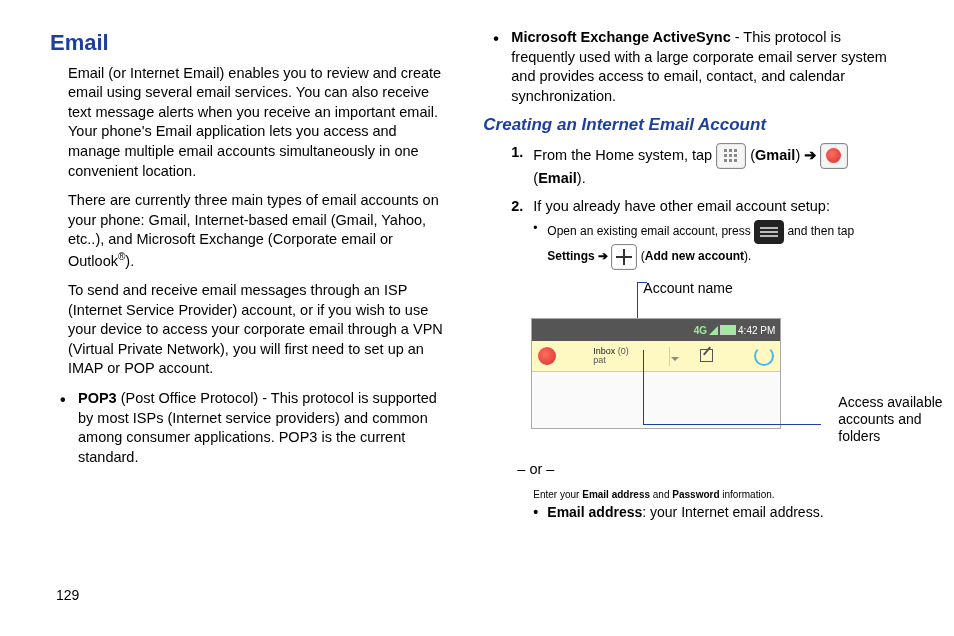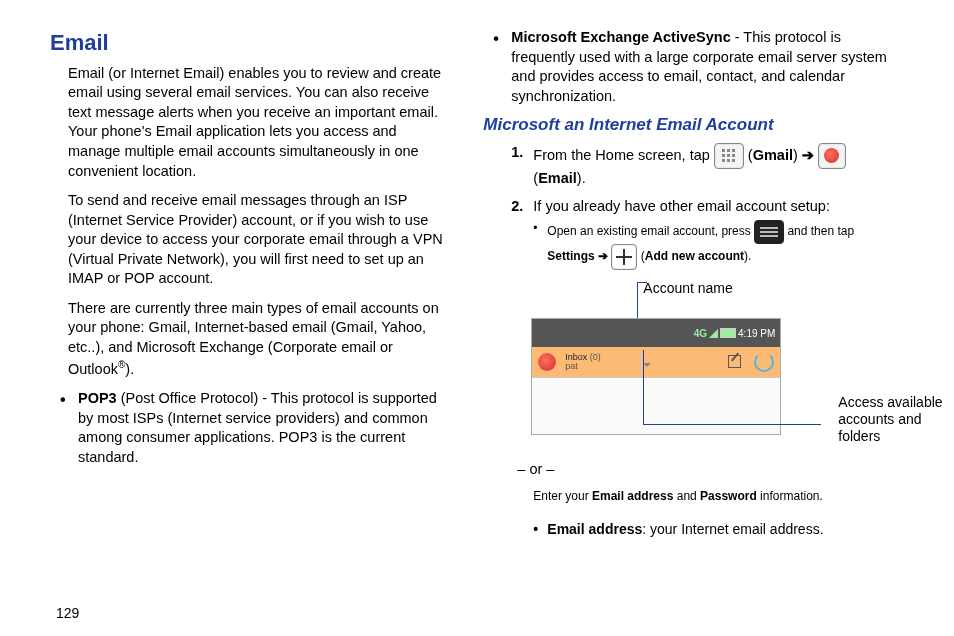--- a/index.html
+++ b/index.html
@@ -137,21 +137,21 @@
     position:absolute;
     background:#333;
   }
   .icon-plus::before { left:11px; top:4px; width:2px; height:16px; }
   .icon-plus::after { left:4px; top:11px; width:16px; height:2px; }
   .arrow { font-weight: bold; }
   b { font-weight: bold; }
   .page-num {
     position: absolute;
     left: 56px;
-    bottom: 15px;
+    bottom: 33px;
     font-size: 14px;
   }
   .screenshot-area {
     position: relative;
     margin: 14px 0 6px 48px;
     height: 170px;
   }
   .callout-label {
     position: absolute;
     font-size: 14px;
@@ -169,21 +169,21 @@
   }
   .phone-mock {
     position: absolute;
     left: 0;
     top: 34px;
     width: 248px;
     border: 1px solid #aaa;
     background: #fff;
   }
   .status-bar {
-    height: 28px;
+    height: 22px;
     background: #555;
     color: #fff;
     font-size: 10px;
     display: flex;
     justify-content: flex-end;
     align-items: center;
     padding: 0 5px;
     gap: 2px;
   }
   .status-bar .sig {
@@ -194,26 +194,27 @@
   }
   .status-bar .batt {
     display:inline-block;
     width:14px; height:8px;
     border:1px solid #ccc;
     background:#9eea9e;
     position:relative;
   }
   .app-bar {
     height: 30px;
-    background: #fdba74;
+    background: #fef9c3;
     border-bottom: 1px solid #ccc;
     display: flex;
     align-items: center;
     padding: 0 6px;
     position: relative;
+    gap: 28px;
   }
   .app-icon {
     width: 18px; height:18px;
     border-radius:50%;
     background: radial-gradient(circle at 40% 40%, #ff6e5c, #d32f2f);
     margin-right: 6px;
   }
   .inbox-block {
     font-size: 9px;
     line-height: 1.05;
@@ -257,21 +258,21 @@
     border-radius:50%;
     border-top-color:transparent;
     margin-left:10px;
     position:relative;
   }
   .app-body {
     height: 56px;
     background:#fafafa;
   }
   .or-text { margin: 6px 0 8px 34px; font-size:14.5px;}
-  .enter-text { margin: 0 0 16px 50px; font-size:12px;}
+  .enter-text { margin: 0 0 2px 50px; font-size:10px;}
   .email-bullet {
     list-style:none;
     padding:0;
     margin:0 0 0 50px;
   }
   .email-bullet > li {
     position:relative;
     padding-left:14px;
     font-size:14px;
   }
@@ -284,38 +285,38 @@
   sup { font-size:10px; }
 </style>
 </head>
 <body>
 
 <div class="page">
 
   <div class="col">
     <h1 class="section-title">Email</h1>
     <p class="indent1">Email (or Internet Email) enables you to review and create email using several email services. You can also receive text message alerts when you receive an important email. Your phone's Email application lets you access and manage multiple email accounts simultaneously in one convenient location.</p>
-    <p class="indent1">To send and receive email messages through an ISP (Internet Service Provider) account, or if you wish to use your device to access your corporate email through a VPN (Virtual Private Network), you will first need to set up an IMAP or POP account.</p>
     <p class="indent1">
       <span>There are currently three main types of email accounts on your phone: Gmail, Internet-based email (Gmail, Yahoo, etc..), and Microsoft Exchange (Corporate email or Outlook</span><sup>®</sup><span>).</span>
     </p>
+    <p class="indent1">To send and receive email messages through an ISP (Internet Service Provider) account, or if you wish to use your device to access your corporate email through a VPN (Virtual Private Network), you will first need to set up an IMAP or POP account.</p>
     <ul class="bullet-list">
       <li><b>POP3</b><span> (Post Office Protocol) - This protocol is supported by most ISPs (Internet service providers) and common among consumer applications. POP3 is the current standard.</span></li>
     </ul>
   </div>
 
   <div class="col col-right">
     <ul class="bullet-list" style="margin-bottom:2px;">
       <li><b>Microsoft Exchange ActiveSync</b><span> - This protocol is frequently used with a large corporate email server system and provides access to email, contact, and calendar synchronization.</span></li>
     </ul>
-    <div class="sub-head">Microsoft an Internet Email Account</div>
+    <div class="sub-head">Creating an Internet Email Account</div>
     <ol class="steps">
       <li>
         <span class="num">1.</span>
-        <span>From the Home screen, tap </span>
+        <span>From the Home system, tap </span>
         <span class="icon-box icon-apps">
           <svg width="16" height="16" viewBox="0 0 16 16">
               <g fill="#888">
                 <rect x="1" y="1" width="3" height="3"></rect>
                 <rect x="6" y="1" width="3" height="3"></rect>
                 <rect x="11" y="1" width="3" height="3"></rect>
                 <rect x="1" y="6" width="3" height="3"></rect>
                 <rect x="6" y="6" width="3" height="3"></rect>
                 <rect x="11" y="6" width="3" height="3"></rect>
                 <rect x="1" y="11" width="3" height="3"></rect>
@@ -347,21 +348,21 @@
     <div class="screenshot-area">
       <div class="callout-label" style="left:112px; top:-4px;">Account name</div>
       <div class="callout-line-v" style="left:106px; top:-2px; height:66px;"></div>
       <div class="callout-line-h" style="left:106px; top:-2px; width:10px;"></div>
 
       <div class="phone-mock">
         <div class="status-bar">
           <span style="color:#9eea9e;font-weight:bold;">4G</span>
           <span class="sig"></span>
           <span class="batt"></span>
-          <span>4:19 PM</span>
+          <span>4:42 PM</span>
         </div>
         <div class="app-bar">
           <div class="app-icon"></div>
           <div class="inbox-block">
             <span style="color:#222;">Inbox</span>
             <span>(0)</span><br>
             <span>pat</span>
           </div>
           <div class="compose-ic"></div>
           <div class="refresh-ic"></div>

